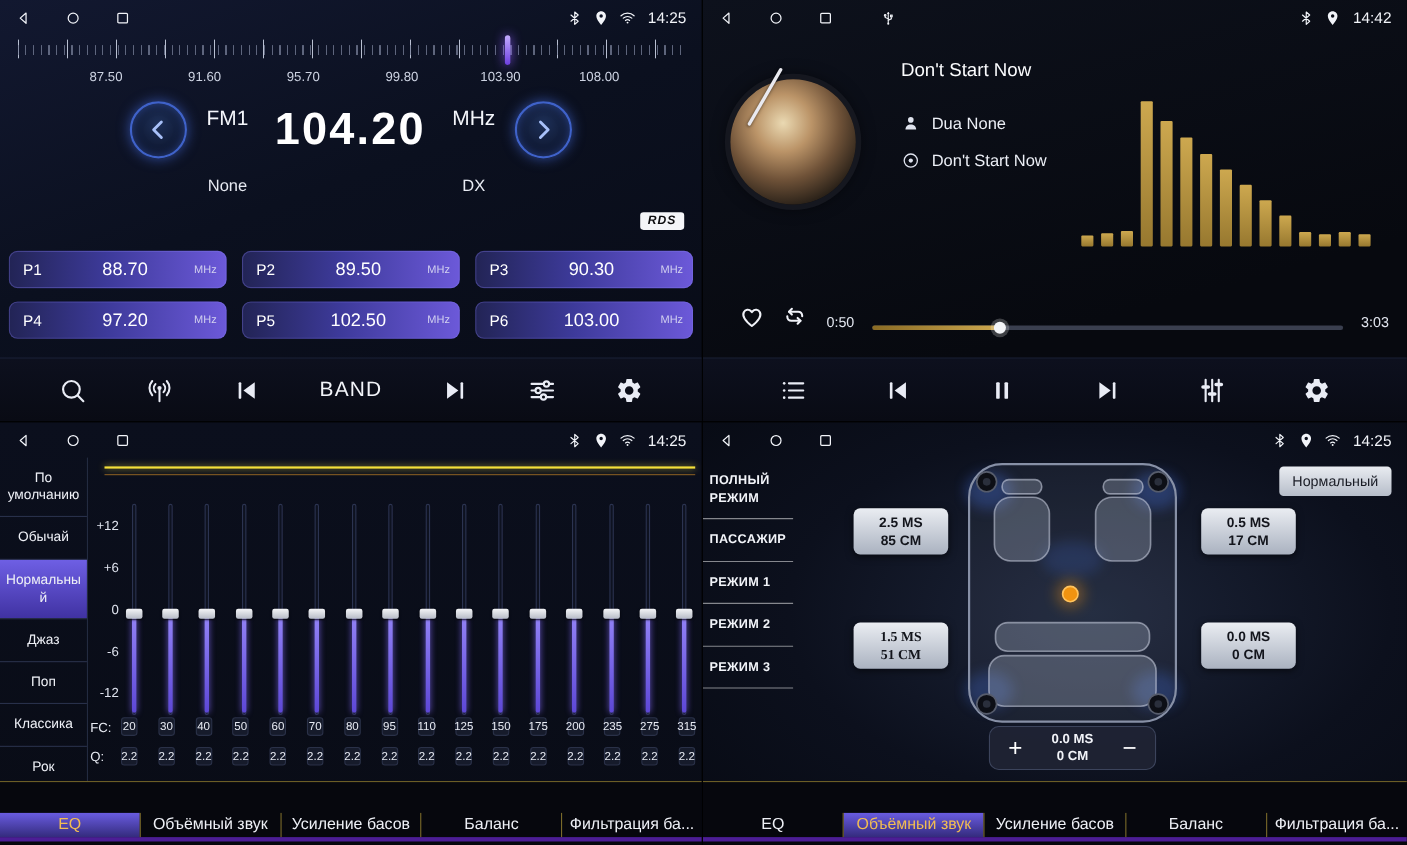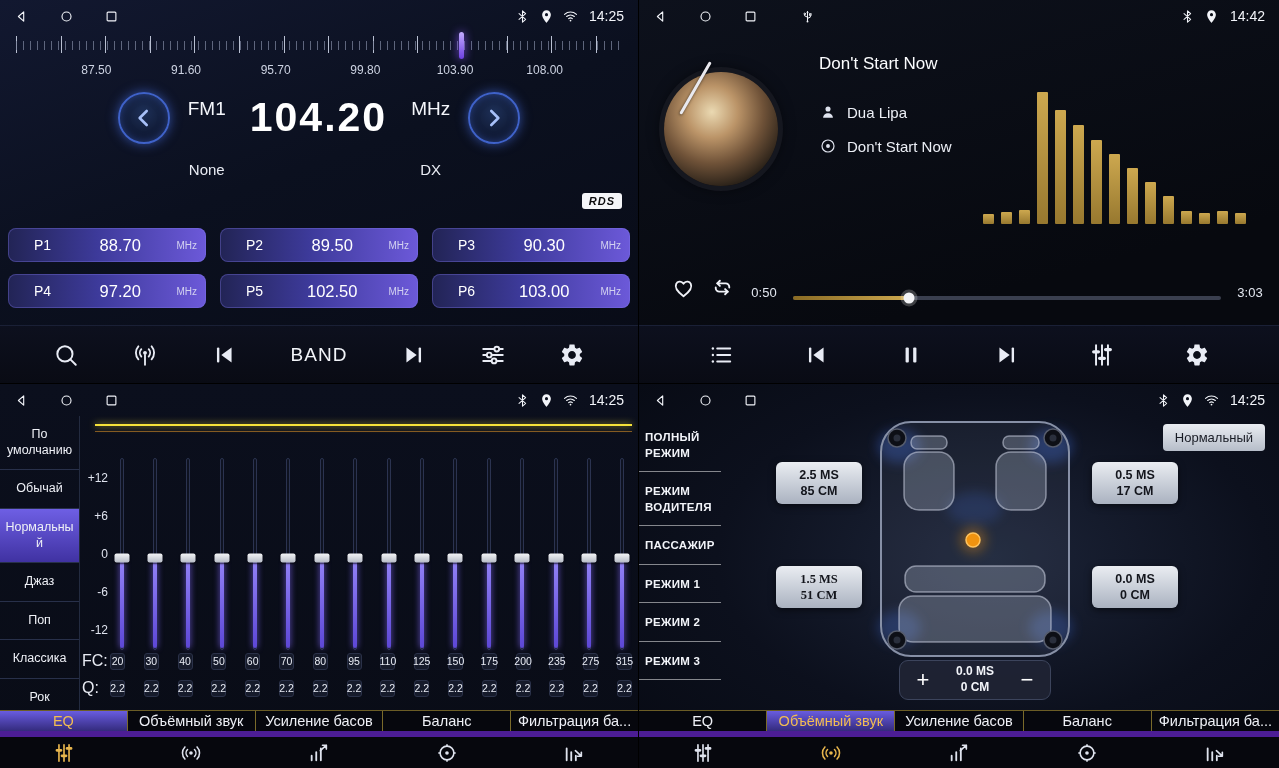--- a/index.html
+++ b/index.html
@@ -28,21 +28,21 @@
   .ruler-indicator{position:absolute;top:-4px;width:5px;height:27px;border-radius:3px;background:linear-gradient(180deg,#c3acff,#6d3fe0);box-shadow:0 0 10px rgba(140,90,255,.95);}
   .tuner{position:absolute;top:92px;left:0;right:0;display:flex;justify-content:center;align-items:flex-start;gap:18px;}
   .round-btn{width:52px;height:52px;border-radius:50%;background:radial-gradient(circle at 50% 38%,#1d2f57,#0d152c 75%);border:2px solid #3f62c9;box-shadow:0 0 12px rgba(63,98,201,.75),inset 0 0 9px rgba(63,98,201,.55);color:#a8c0f8;display:flex;align-items:center;justify-content:center;}
   .round-btn .chev{width:26px;height:26px;}
   .tcol{display:flex;flex-direction:column;align-items:center;justify-content:space-between;height:86px;padding-top:6px;}
   .tcol .big{font-size:19px;color:#f4f6fb;}
   .tcol .small{font-size:15px;color:#e8ebf3;}
   .freq-big{font-size:41px;font-weight:bold;letter-spacing:2px;line-height:50px;color:#fff;padding:0 6px;}
   .rds{position:absolute;top:193px;right:16px;background:#f4f5f8;color:#0b0b0d;font-weight:bold;font-style:italic;font-size:11px;padding:2px 7px;border-radius:3px;letter-spacing:1px;}
   .presets{position:absolute;top:228px;left:8px;right:8px;display:grid;grid-template-columns:1fr 1fr 1fr;grid-template-rows:34px 34px;gap:12px 14px;}
-  .preset{display:flex;align-items:center;border-radius:8px;background:linear-gradient(90deg,#222455 0%,#3d3a9a 45%,#6c59d9 100%);box-shadow:inset 0 0 0 1px rgba(130,120,235,.35);padding:0 9px 0 26px;}
+  .preset{display:flex;align-items:center;border-radius:8px;background:linear-gradient(90deg,#222455 0%,#3d3a9a 45%,#6c59d9 100%);box-shadow:inset 0 0 0 1px rgba(130,120,235,.35);padding:0 9px 0 13px;}
   .preset .pid{font-size:14px;color:#fff;width:30px;}
   .preset .pfreq{flex:1;text-align:center;font-size:16.5px;color:#fff;}
   .preset .punit{font-size:10px;color:#d3d2f0;}
   .toolbar{position:absolute;left:0;right:0;bottom:0;height:58px;background:linear-gradient(180deg,#0d101e,#090b14);display:flex;align-items:center;justify-content:space-evenly;border-top:1px solid #1a2036;}
   .ticon{width:26px;height:26px;color:#e9ecf5;display:block;}
   .band-label{font-size:19px;letter-spacing:1px;color:#f2f4f9;}
 
   
   .album{position:absolute;left:25px;top:72px;width:114px;height:114px;border-radius:50%;background:radial-gradient(circle at 42% 35%,#ead9b2 0%,#bb9468 26%,#6f5238 52%,#2b2219 76%,#131110 100%);box-shadow:0 0 0 5px #15171f,0 0 16px rgba(0,0,0,.85);}
   .album::after{content:"";position:absolute;width:3px;height:60px;background:#e9e9ef;left:30px;top:-14px;transform:rotate(30deg);border-radius:2px;box-shadow:0 1px 3px rgba(0,0,0,.6);}
@@ -55,21 +55,21 @@
   .viz .bar{width:11px;background:linear-gradient(180deg,#cda84f,#97782f);border-radius:1px;}
   .progress-row{position:absolute;left:32px;right:14px;top:270px;height:30px;display:flex;align-items:flex-end;gap:14px;}
   .picon{width:25px;height:25px;color:#f0f2f8;display:block;}
   .ptime{font-size:13px;color:#e2e6ef;min-width:30px;text-align:center;}
   .ptrack{flex:1;height:4px;border-radius:2px;background:#3a3f4f;position:relative;}
   .ptrack .fill{position:absolute;left:0;top:0;bottom:0;background:linear-gradient(90deg,#8a6b24,#cda84f);border-radius:2px;}
   .ptrack .knob{position:absolute;top:50%;transform:translate(-50%,-50%);width:11px;height:11px;border-radius:50%;background:#f3f4f7;box-shadow:0 0 0 3px rgba(255,255,255,.22);}
 
   
   .audio-tabs{position:absolute;left:0;right:0;bottom:0;height:58px;background:#06070d;border-top:1px solid #6b5d26;}
-  .tab-row{display:flex;height:26px;border-bottom:6px solid #4c1d95;}
+  .tab-row{display:flex;height:26px;border-bottom:4px solid #4c1d95;margin-top:28px;}
   .tab{flex:1;display:flex;align-items:center;justify-content:center;font-size:14.5px;color:#eef0f6;white-space:nowrap;overflow:hidden;}
   .tab + .tab{border-left:1px solid #7a6a2a;}
   .tab.active{background:linear-gradient(180deg,#695ce0,#342b7d);color:#f2bd52;}
   .icon-row{display:flex;height:31px;align-items:center;}
   .icon-cell{flex:1;display:flex;align-items:center;justify-content:center;color:#dfe3ee;}
   .icon-cell svg{width:22px;height:22px;display:block;}
   .icon-cell.active{color:#e8b64d;}
 
   
   .eq-side{position:absolute;left:0;top:32px;bottom:58px;width:80px;border-right:1px solid #232b40;display:flex;flex-direction:column;}
@@ -80,21 +80,21 @@
   .eq-curve::after{content:"";position:absolute;left:0;right:0;top:7px;height:1px;background:rgba(245,160,40,.5);}
   .eq-scale{position:absolute;left:82px;top:87px;height:166px;width:26px;display:flex;flex-direction:column;justify-content:space-between;font-size:12px;color:#dfe3ee;text-align:right;}
   .eq-sliders{position:absolute;left:114px;right:8px;top:74px;height:192px;display:flex;justify-content:space-between;}
   .vslider{position:relative;width:15px;height:100%;}
   .vslider .trackline{position:absolute;left:50%;transform:translateX(-50%);top:0;bottom:0;width:4px;background:#0e1220;border:1px solid #2b3350;border-radius:2px;}
   .vslider .fill{position:absolute;left:50%;transform:translateX(-50%);bottom:2px;width:4px;background:linear-gradient(180deg,#9383f7,#5d47d6);box-shadow:0 0 6px rgba(124,100,240,.85);border-radius:2px;}
   .vslider .knob{position:absolute;left:50%;transform:translate(-50%,-50%);width:15px;height:9px;border-radius:2px;background:linear-gradient(180deg,#f3f4f6,#b7bcc7);box-shadow:0 1px 2px #000;}
   .eq-row{position:absolute;left:82px;right:6px;display:flex;align-items:center;}
   .eq-row.fc{top:268px;}
   .eq-row.q{top:295px;}
-  .rowlab{width:28px;font-size:16px;color:#e8ebf3;}
+  .rowlab{width:28px;font-size:12px;color:#e8ebf3;}
   .cells{flex:1;display:flex;justify-content:space-between;}
   .cell{width:15px;height:17px;background:#161b2b;border:1px solid #2a3148;border-radius:3px;color:#e8ebf3;font-size:10.5px;display:flex;align-items:center;justify-content:center;}
 
   
   .mode-list{position:absolute;left:0;top:34px;width:82px;bottom:74px;display:flex;flex-direction:column;}
   .mode{padding:12px 6px 10px;font-size:11.5px;font-weight:bold;color:#f2f4f9;border-bottom:1px solid rgba(255,255,255,.5);letter-spacing:.3px;line-height:1.35;}
   .preset-pill{position:absolute;right:14px;top:40px;background:linear-gradient(180deg,#e9ecf1,#b6bdc9);color:#191c25;font-size:13px;padding:6px 12px;border-radius:4px;border:none;font-family:inherit;}
   .cabin{position:absolute;left:228px;top:32px;width:216px;height:248px;}
   .delay-box{position:absolute;width:86px;height:42px;border-radius:6px;background:linear-gradient(180deg,#eaedf2,#aab2c0);color:#13151c;display:flex;flex-direction:column;align-items:center;justify-content:center;font-size:12.5px;font-weight:bold;line-height:1.3;box-shadow:0 2px 7px rgba(0,0,0,.55);}
   .delay-box.fl{left:137px;top:78px;}
@@ -316,21 +316,21 @@
 
     <div class="album" data-interactable="false"></div>
     <div class="track-title" data-interactable="false">Don't Start Now</div>
     <div class="meta-row artist" data-interactable="false">
       <span data-interactable="false">
           <svg class="micon" viewBox="0 0 24 24" fill="currentColor">
             <circle cx="12" cy="8" r="3.4"></circle>
             <path d="M5.5 19.5 c0-3.6 2.9-6 6.5-6 s6.5 2.4 6.5 6 z"></path>
           </svg>
         </span>
-      <span data-interactable="false">Dua Lipa</span>
+      <span data-interactable="false">Dua None</span>
     </div>
     <div class="meta-row albumrow" data-interactable="false">
       <span data-interactable="false">
           <svg class="micon" viewBox="0 0 24 24" fill="none" stroke="currentColor" stroke-width="1.6">
             <circle cx="12" cy="12" r="8"></circle>
             <circle cx="12" cy="12" r="2.6" fill="currentColor" stroke="none"></circle>
           </svg>
         </span>
       <span data-interactable="false">Don't Start Now</span>
     </div>
@@ -681,21 +681,20 @@
               <path d="M9 15.4 a5 5 0 0 1 6 0"></path>
               <circle cx="12" cy="18.5" r="1.4" fill="currentColor" stroke="none"></circle>
             </svg>
           </span>
         <span class="time" data-interactable="false">14:25</span>
       </div>
     </header>
 
     <aside class="mode-list" id="modeList" data-interactable="false">
         <div class="mode" data-interactable="true">ПОЛНЫЙ РЕЖИМ</div>
-        <div class="mode" data-interactable="true">РЕЖИМ ВОДИТЕЛЯ</div>
         <div class="mode" data-interactable="true">ПАССАЖИР</div>
         <div class="mode" data-interactable="true">РЕЖИМ 1</div>
         <div class="mode" data-interactable="true">РЕЖИМ 2</div>
         <div class="mode" data-interactable="true">РЕЖИМ 3</div>
       </aside>
     <button class="preset-pill" data-interactable="true">Нормальный</button>
 
     <div class="cabin" data-interactable="false">
       <svg viewBox="0 0 216 248" width="216" height="248">
         <defs>

